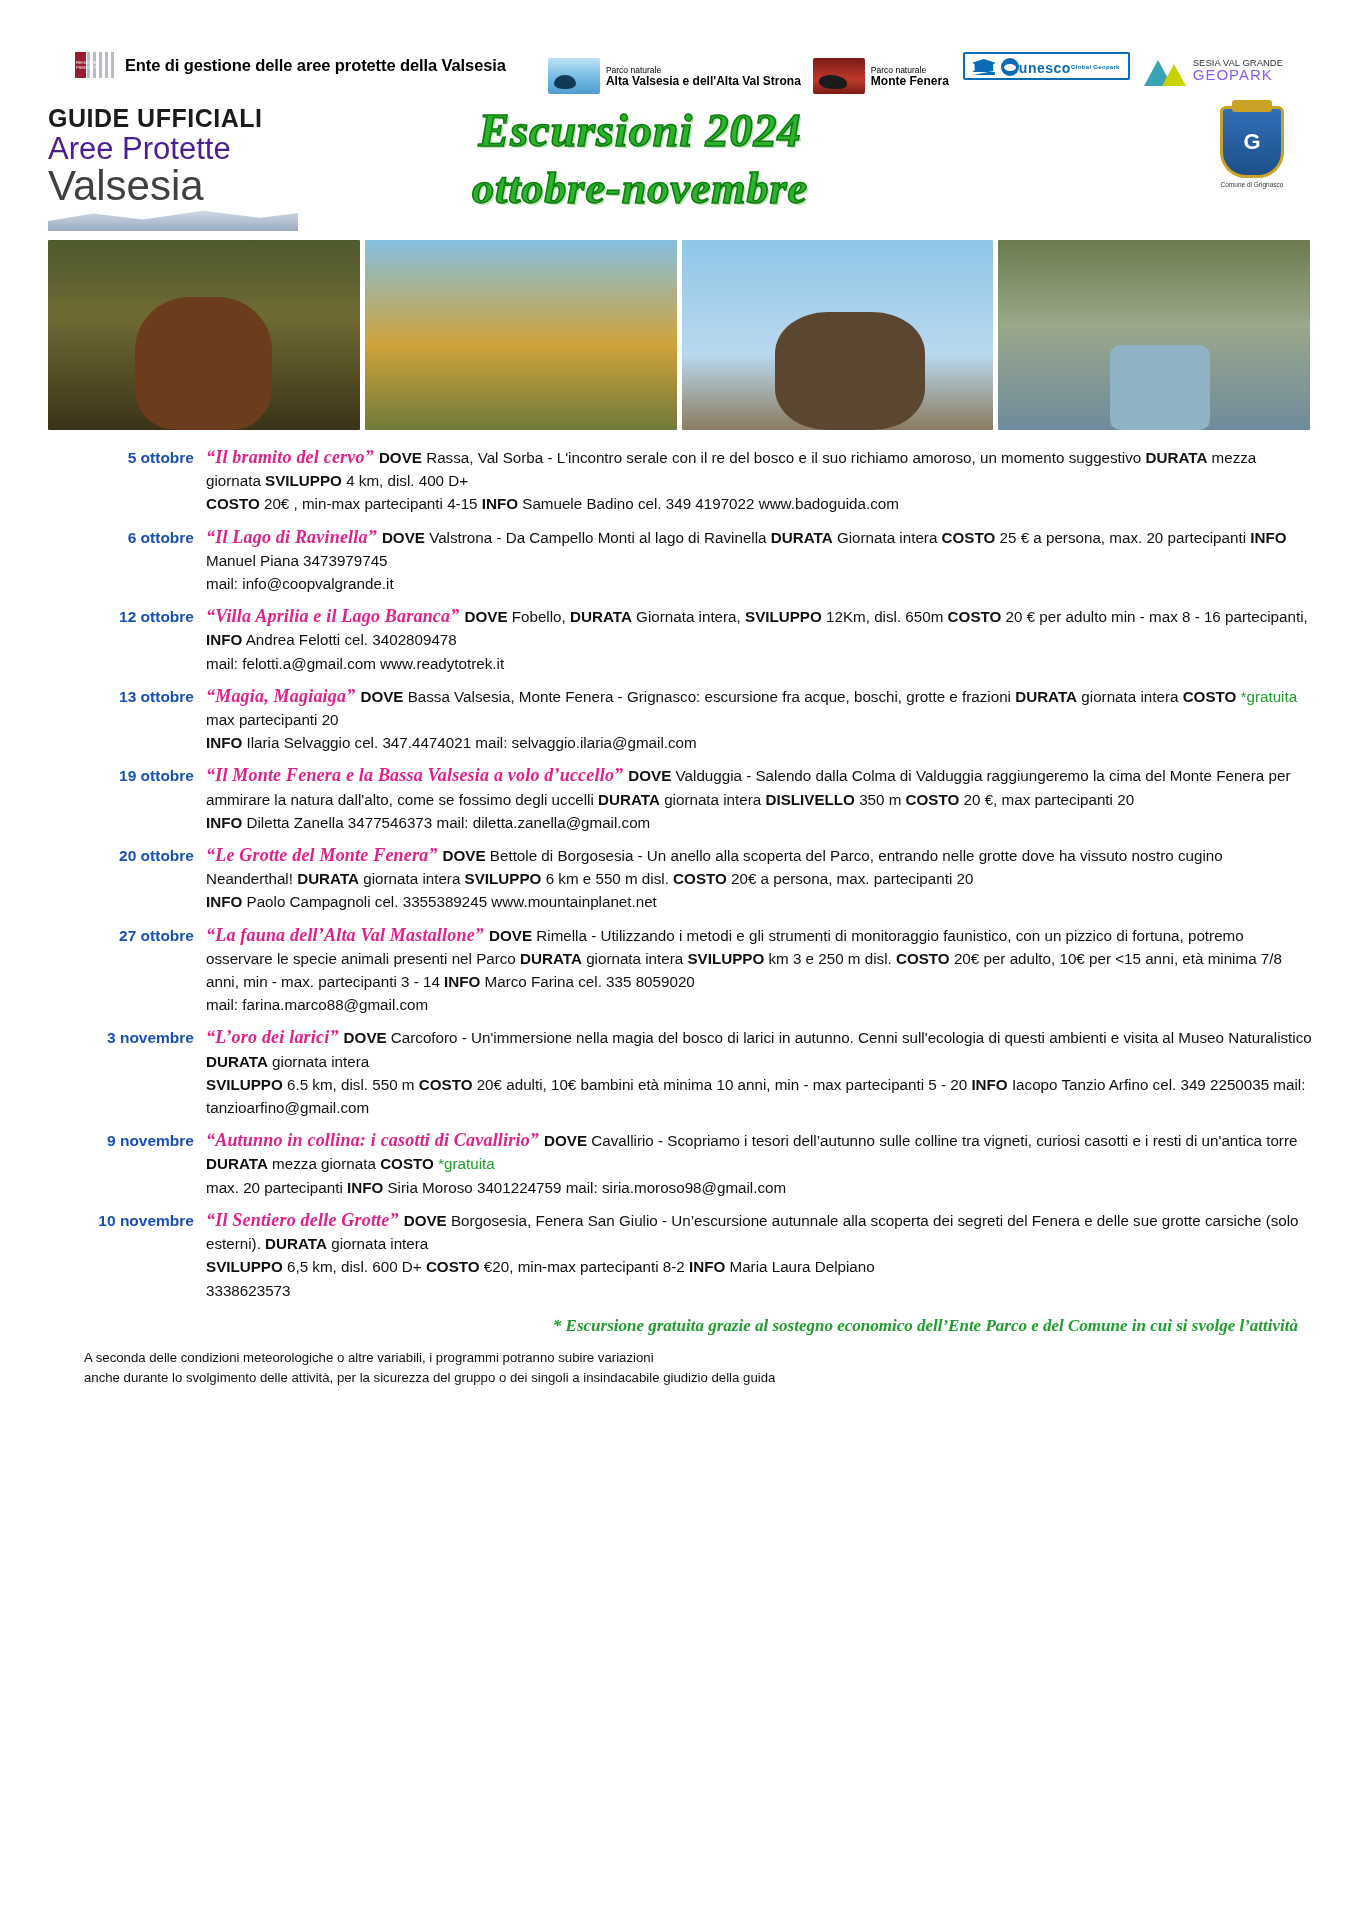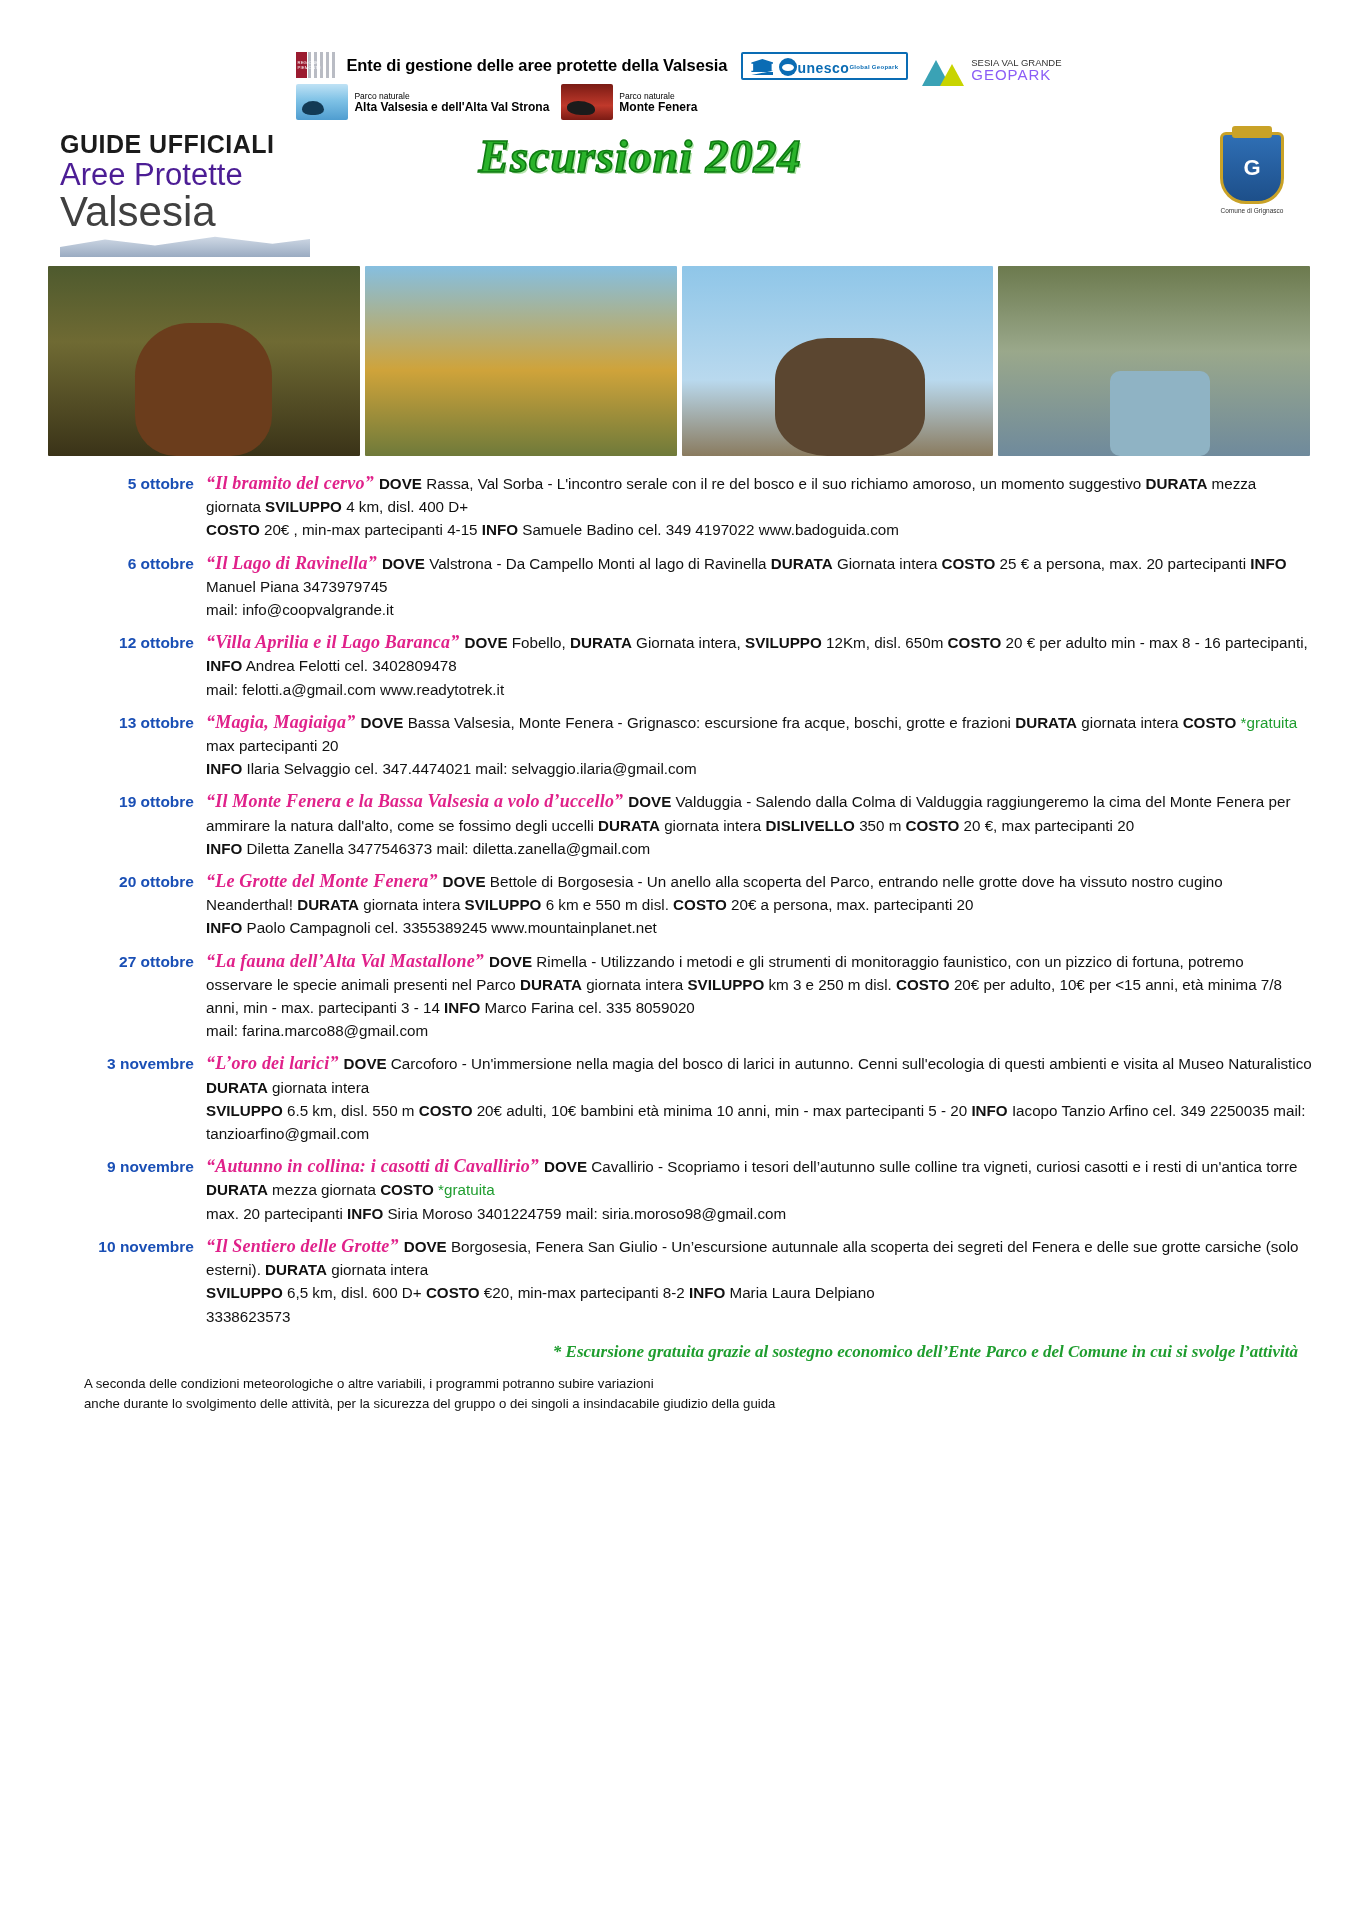--- a/index.html
+++ b/index.html
@@ -19,21 +19,21 @@
   }
 
   
   .logo-row{
     display:flex;
     justify-content:center;
     align-items:flex-start;
     gap:14px;
     padding-top:52px;
   }
-  .ente-block{display:flex;flex-direction:column;align-items:flex-start;}
+  .ente-block{display:flex;flex-direction:row;align-items:flex-start;gap:42px;}
   .ente-top{display:flex;align-items:center;gap:8px;}
   .regione-mark{
     width:42px;height:26px;
     background:
       linear-gradient(to right,#9b1b30 0 11px,transparent 11px),
       repeating-linear-gradient(to right,#b9bcc4 0 3px,#fff 3px 6px);
     background-repeat:no-repeat;
     position:relative;
     font-size:4px;color:#fff;
   }
@@ -70,21 +70,21 @@
   .geo-mark .t1{position:absolute;left:0;bottom:0;width:0;height:0;border-left:14px solid transparent;border-right:14px solid transparent;border-bottom:26px solid #3aa2b5;}
   .geo-mark .t2{position:absolute;right:0;bottom:0;width:0;height:0;border-left:12px solid transparent;border-right:12px solid transparent;border-bottom:22px solid #c8d400;}
   .geo-text{font-size:9.5px;line-height:12px;color:#333;}
   .geo-text b{font-size:15px;letter-spacing:1px;display:block;color:#8b5cf6;font-weight:normal;}
 
   
   .title-band{
     position:relative;height:140px;margin-top:4px;
   }
   .guide-logo{
-    position:absolute;left:60px;top:6px;width:250px;
+    position:absolute;left:48px;top:6px;width:250px;
   }
   .guide-logo .l1{font-size:25px;font-weight:bold;letter-spacing:.5px;color:#1b1b1b;}
   .guide-logo .l2{font-size:31px;color:#4c1d95;line-height:32px;}
   .guide-logo .l3{font-size:42px;color:#404040;line-height:42px;font-weight:normal;}
   .guide-swoosh{
     margin-top:2px;height:22px;width:250px;
     background:linear-gradient(180deg,#cfd9e6 0%,#8fa2bb 100%);
     clip-path:polygon(0% 55%,18% 20%,38% 48%,62% 8%,85% 40%,100% 18%,100% 100%,0% 100%);
     opacity:.9;
   }
@@ -209,20 +209,21 @@
   <div class="title-band">
     <div class="guide-logo">
       <div class="l1">GUIDE UFFICIALI</div>
       <div class="l2">Aree Protette</div>
       <div class="l3">Valsesia</div>
       <div class="guide-swoosh"></div>
     </div>
 
     <div class="main-title">
       <div class="t-line">Escursioni  2024</div>
+      <div class="t-line second">ottobre-novembre</div>
     </div>
 
     <div class="comune-logo">
       <div class="comune-shield">
         <span>G</span>
       </div>
       <div class="comune-cap">Comune di Grignasco</div>
     </div>
   </div>
 

